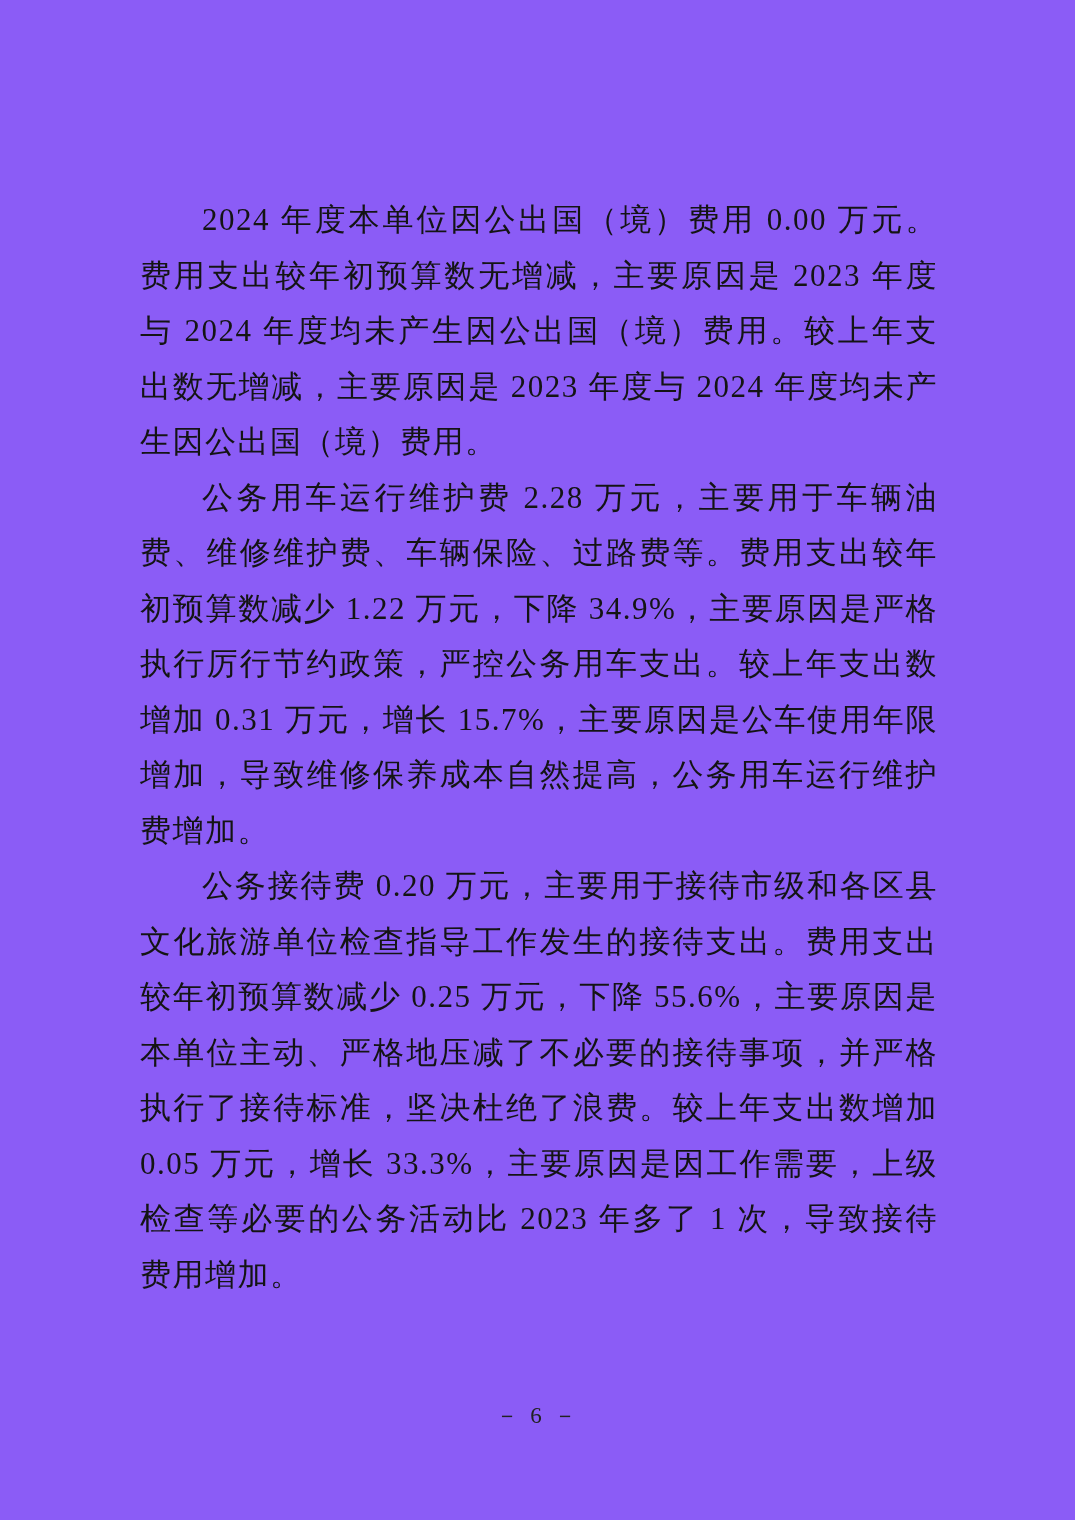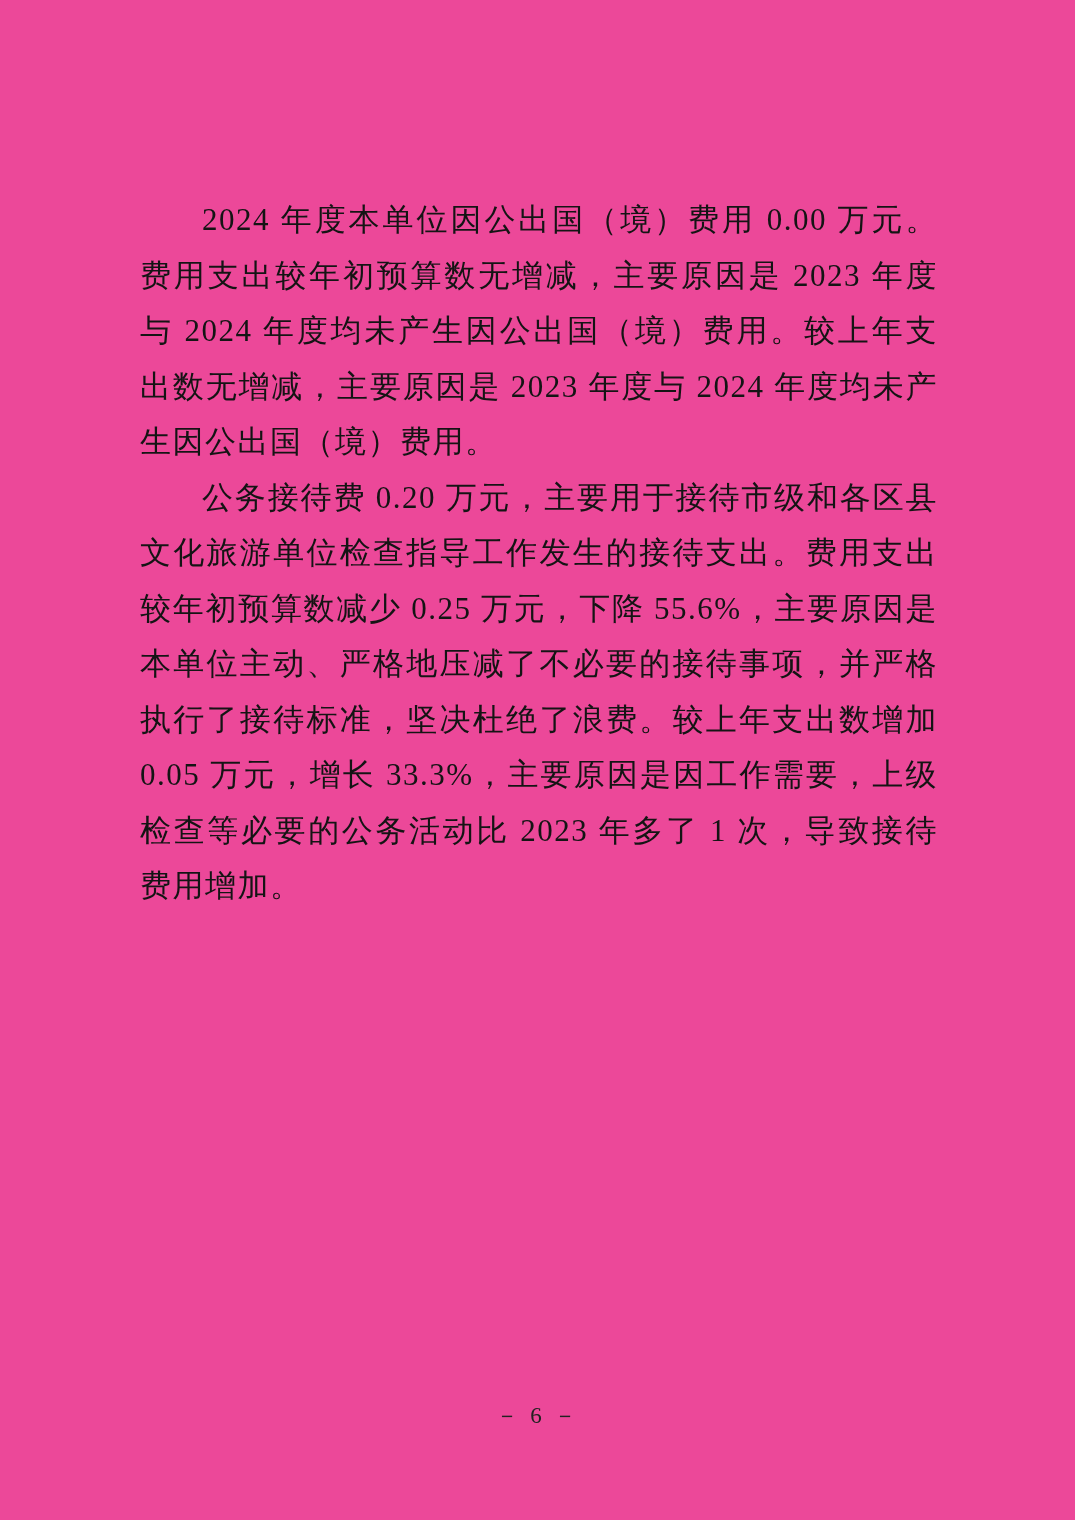--- a/index.html
+++ b/index.html
@@ -5,21 +5,21 @@
   html, body {
     margin: 0;
     padding: 0;
     background: #e8e8e8;
   }
   .page {
     position: relative;
     width: 1075px;
     height: 1520px;
     margin: 0 auto;
-    background: #ec4899;
+    background: #8b5cf6;
     color: #141414;
     font-family: "Liberation Serif", "DejaVu Serif", serif;
     overflow: hidden;
   }
   .content {
     position: absolute;
     left: 140px;
     top: 192px;
     width: 798px;
   }
@@ -44,17 +44,18 @@
     letter-spacing: 3px;
     color: #222222;
   }
 </style>
 </head>
 <body>
 
 <div class="page">
   <div class="content">
     <p class="body-para">2024 年度本单位因公出国（境）费用 0.00 万元。费用支出较年初预算数无增减，主要原因是 2023 年度与 2024 年度均未产生因公出国（境）费用。较上年支出数无增减，主要原因是 2023 年度与 2024 年度均未产生因公出国（境）费用。</p>
+    <p class="body-para">公务用车运行维护费 2.28 万元，主要用于车辆油费、维修维护费、车辆保险、过路费等。费用支出较年初预算数减少 1.22 万元，下降 34.9%，主要原因是严格执行厉行节约政策，严控公务用车支出。较上年支出数增加 0.31 万元，增长 15.7%，主要原因是公车使用年限增加，导致维修保养成本自然提高，公务用车运行维护费增加。</p>
     <p class="body-para">公务接待费 0.20 万元，主要用于接待市级和各区县文化旅游单位检查指导工作发生的接待支出。费用支出较年初预算数减少 0.25 万元，下降 55.6%，主要原因是本单位主动、严格地压减了不必要的接待事项，并严格执行了接待标准，坚决杜绝了浪费。较上年支出数增加 0.05 万元，增长 33.3%，主要原因是因工作需要，上级检查等必要的公务活动比 2023 年多了 1 次，导致接待费用增加。</p>
   </div>
 
   <div class="page-number">－ 6 －</div>
 </div>
 
 </body></html>

